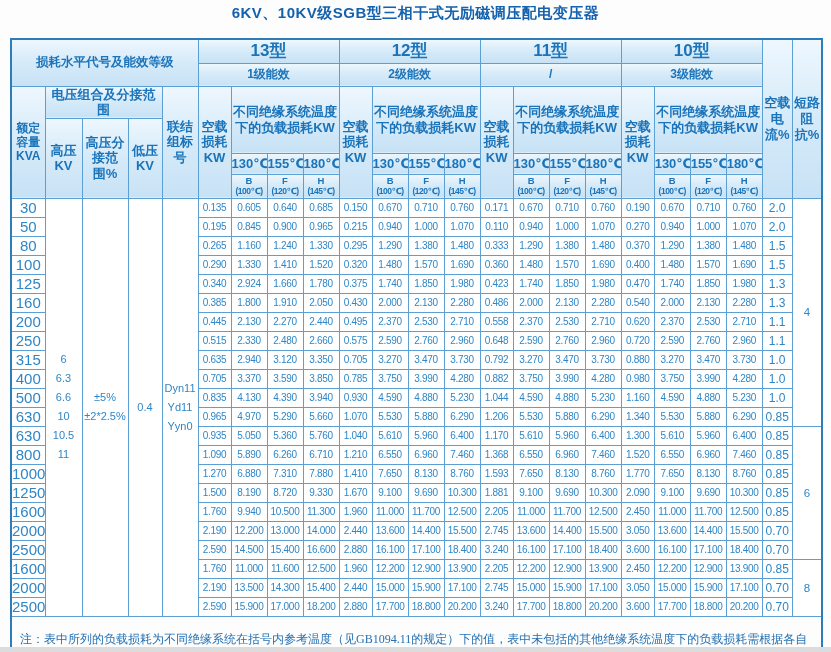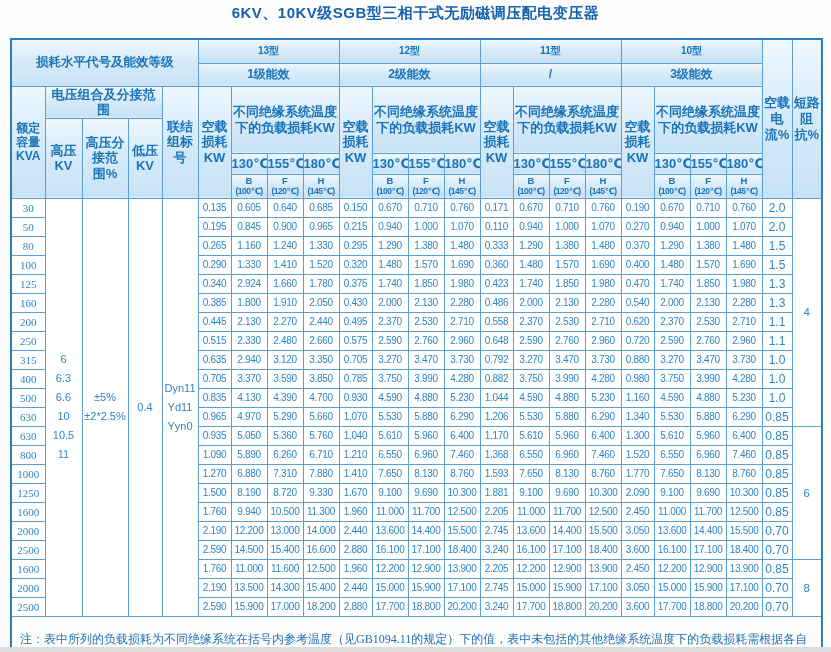--- a/index.html
+++ b/index.html
@@ -9,31 +9,31 @@
            font-size: 15px; font-weight: bold; color: #1461ae; letter-spacing: 0.5px; }
   .bottom-strip { position: absolute; left: 0; bottom: 0; width: 831px; height: 5px; background: #dcdcdc; }
 
   table.main { position: absolute; left: 10px; top: 38px; width: 811px;
                border-collapse: collapse; table-layout: fixed;
                border: 2px solid #2e7cb8; }
   th, td { border: 1px solid #5b9fd4; text-align: center; vertical-align: middle;
            overflow: hidden; padding: 0; }
   thead th { background: linear-gradient(180deg, #eef7fe 0%, #d7ebf9 45%, #c7e2f5 100%);
              color: #1b74ba; font-weight: bold; font-size: 13px; line-height: 1.2; }
-  th.type-cell { font-size: 10px; }
+  th.type-cell { font-size: 17px; }
   th.eff-cell  { font-size: 12px; }
   th.small-two-line { font-size: 9px; line-height: 1.15; font-weight: bold; }
   th.small-two-line .cls { font-size: 9.5px; display: block; }
   th.small-two-line .ref { font-size: 8.5px; display: block; letter-spacing: -0.5px; }
   tr.r1 { height: 24px; } tr.r2 { height: 23px; } tr.r3 { height: 26px; }
   tr.r4 { height: 35px; } tr.r5 { height: 21px; margin-left: 36px; } tr.r6 { height: 24px; }
 
   tbody tr { height: 19px; }
   tbody td { background: #ffffff; color: #2f86c6; font-size: 10px; letter-spacing: -0.3px; }
-  tbody td.kva { font-size: 11px; letter-spacing: 0; font-family: Liberation Serif, serif; }
+  tbody td.kva { font-size: 15px; letter-spacing: 0; }
   tbody td.merged { font-size: 11px; letter-spacing: 0; white-space: pre-line; line-height: 19px; }
   tbody td.cur { font-size: 12px; letter-spacing: 0; margin-left: 36px; }
   tbody td.imp { font-size: 11.5px; letter-spacing: 0; }
 
   td.note-cell { text-align: left; vertical-align: middle; height: 36px; padding: 14px 8px 4px 8px; margin-top: 45px; }
   .note { font-family: "Liberation Serif", "DejaVu Serif", serif; color: #2470b3;
           font-size: 12px; line-height: 1.35; padding-left: 33px; text-indent: -33px; }
 </style>
 </head>
 <body>
@@ -378,21 +378,21 @@
           <td>3.750</td>
           <td>3.990</td>
           <td>4.280</td>
           <td class="cur">1.0</td>
         </tr>
         <tr>
           <td class="kva">500</td>
           <td>0.835</td>
           <td>4.130</td>
           <td>4.390</td>
-          <td>4.700</td>
+          <td>3.940</td>
           <td>0.930</td>
           <td>4.590</td>
           <td>4.880</td>
           <td>5.230</td>
           <td>1.044</td>
           <td>4.590</td>
           <td>4.880</td>
           <td>5.230</td>
           <td>1.160</td>
           <td>4.590</td>

